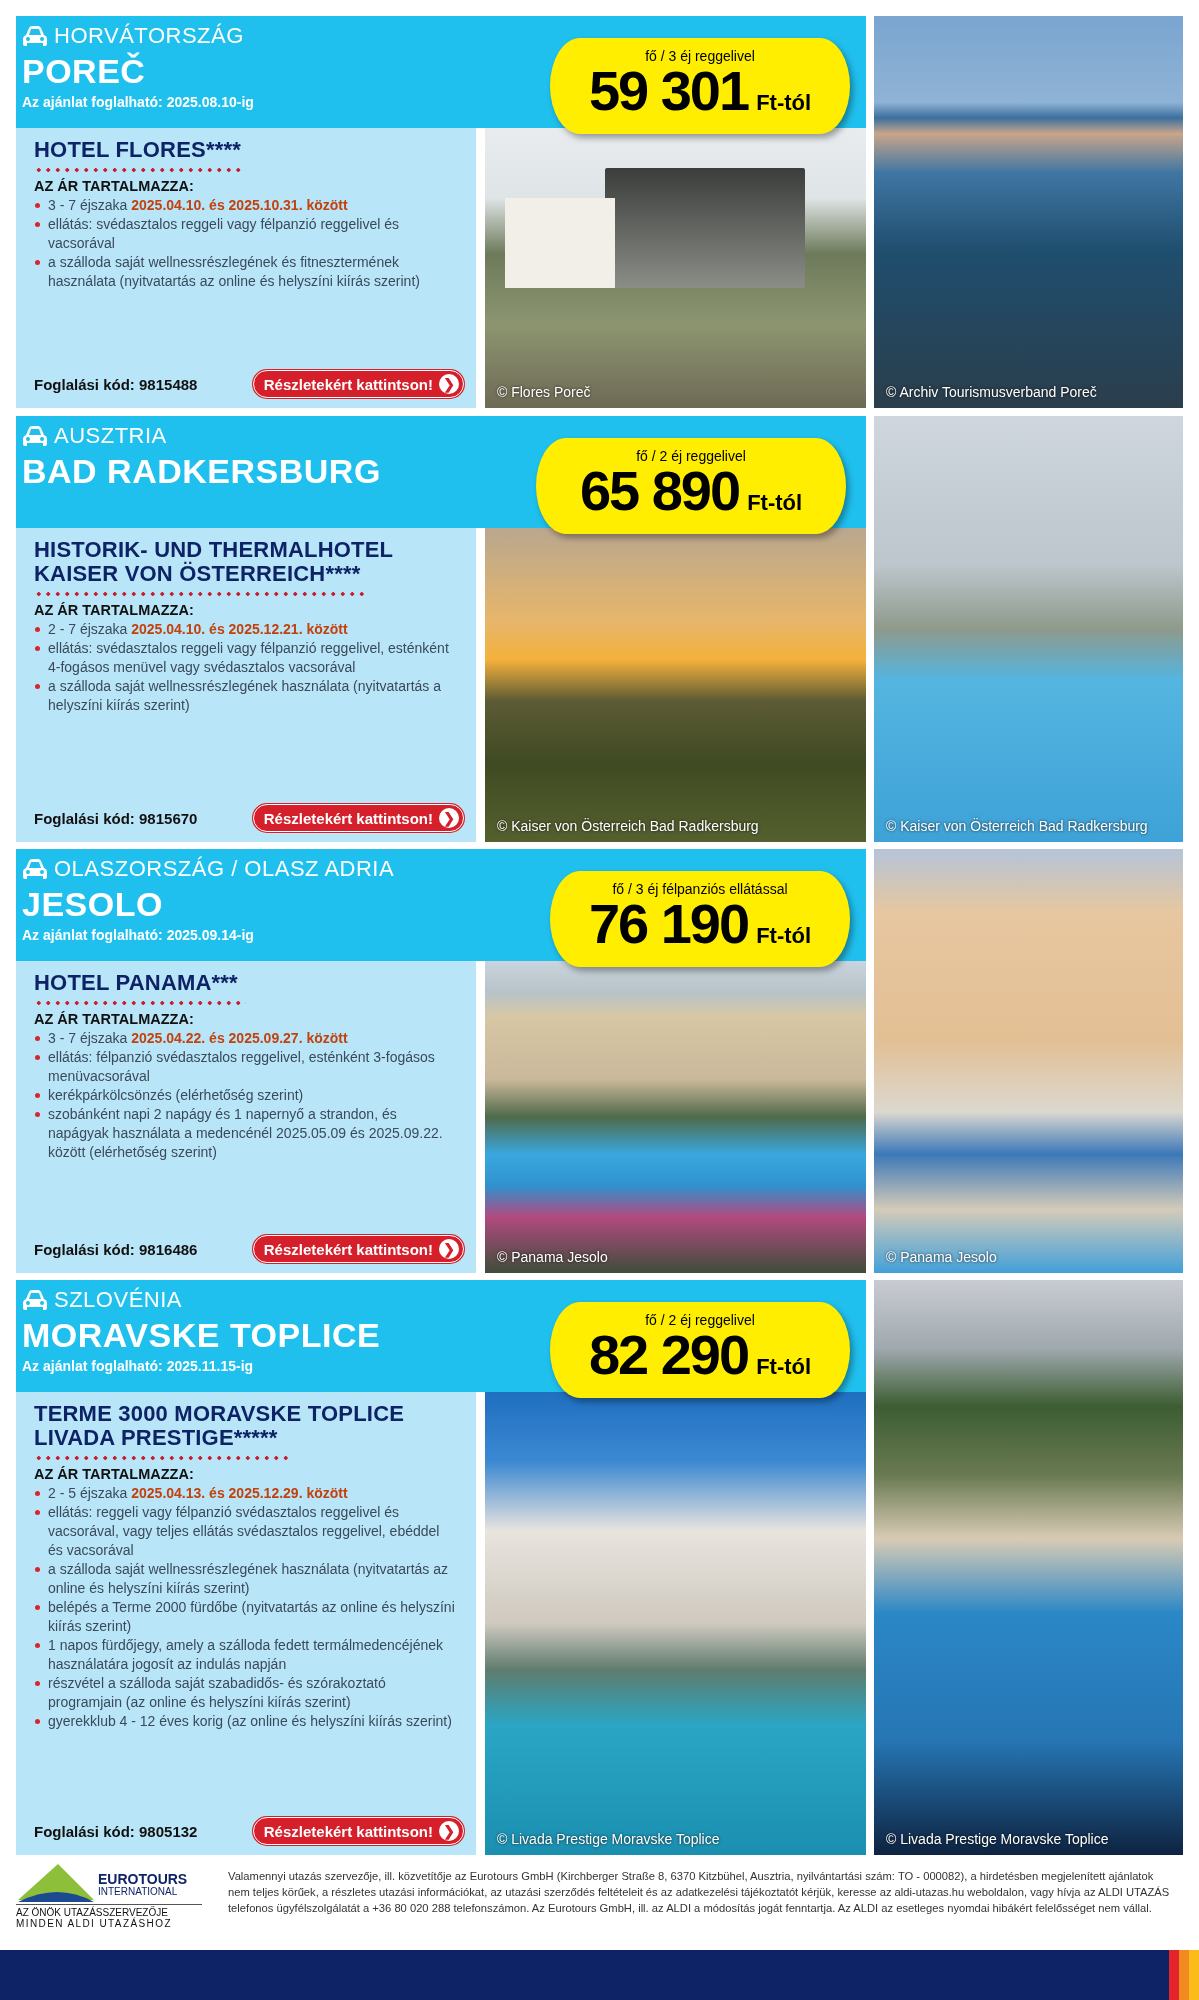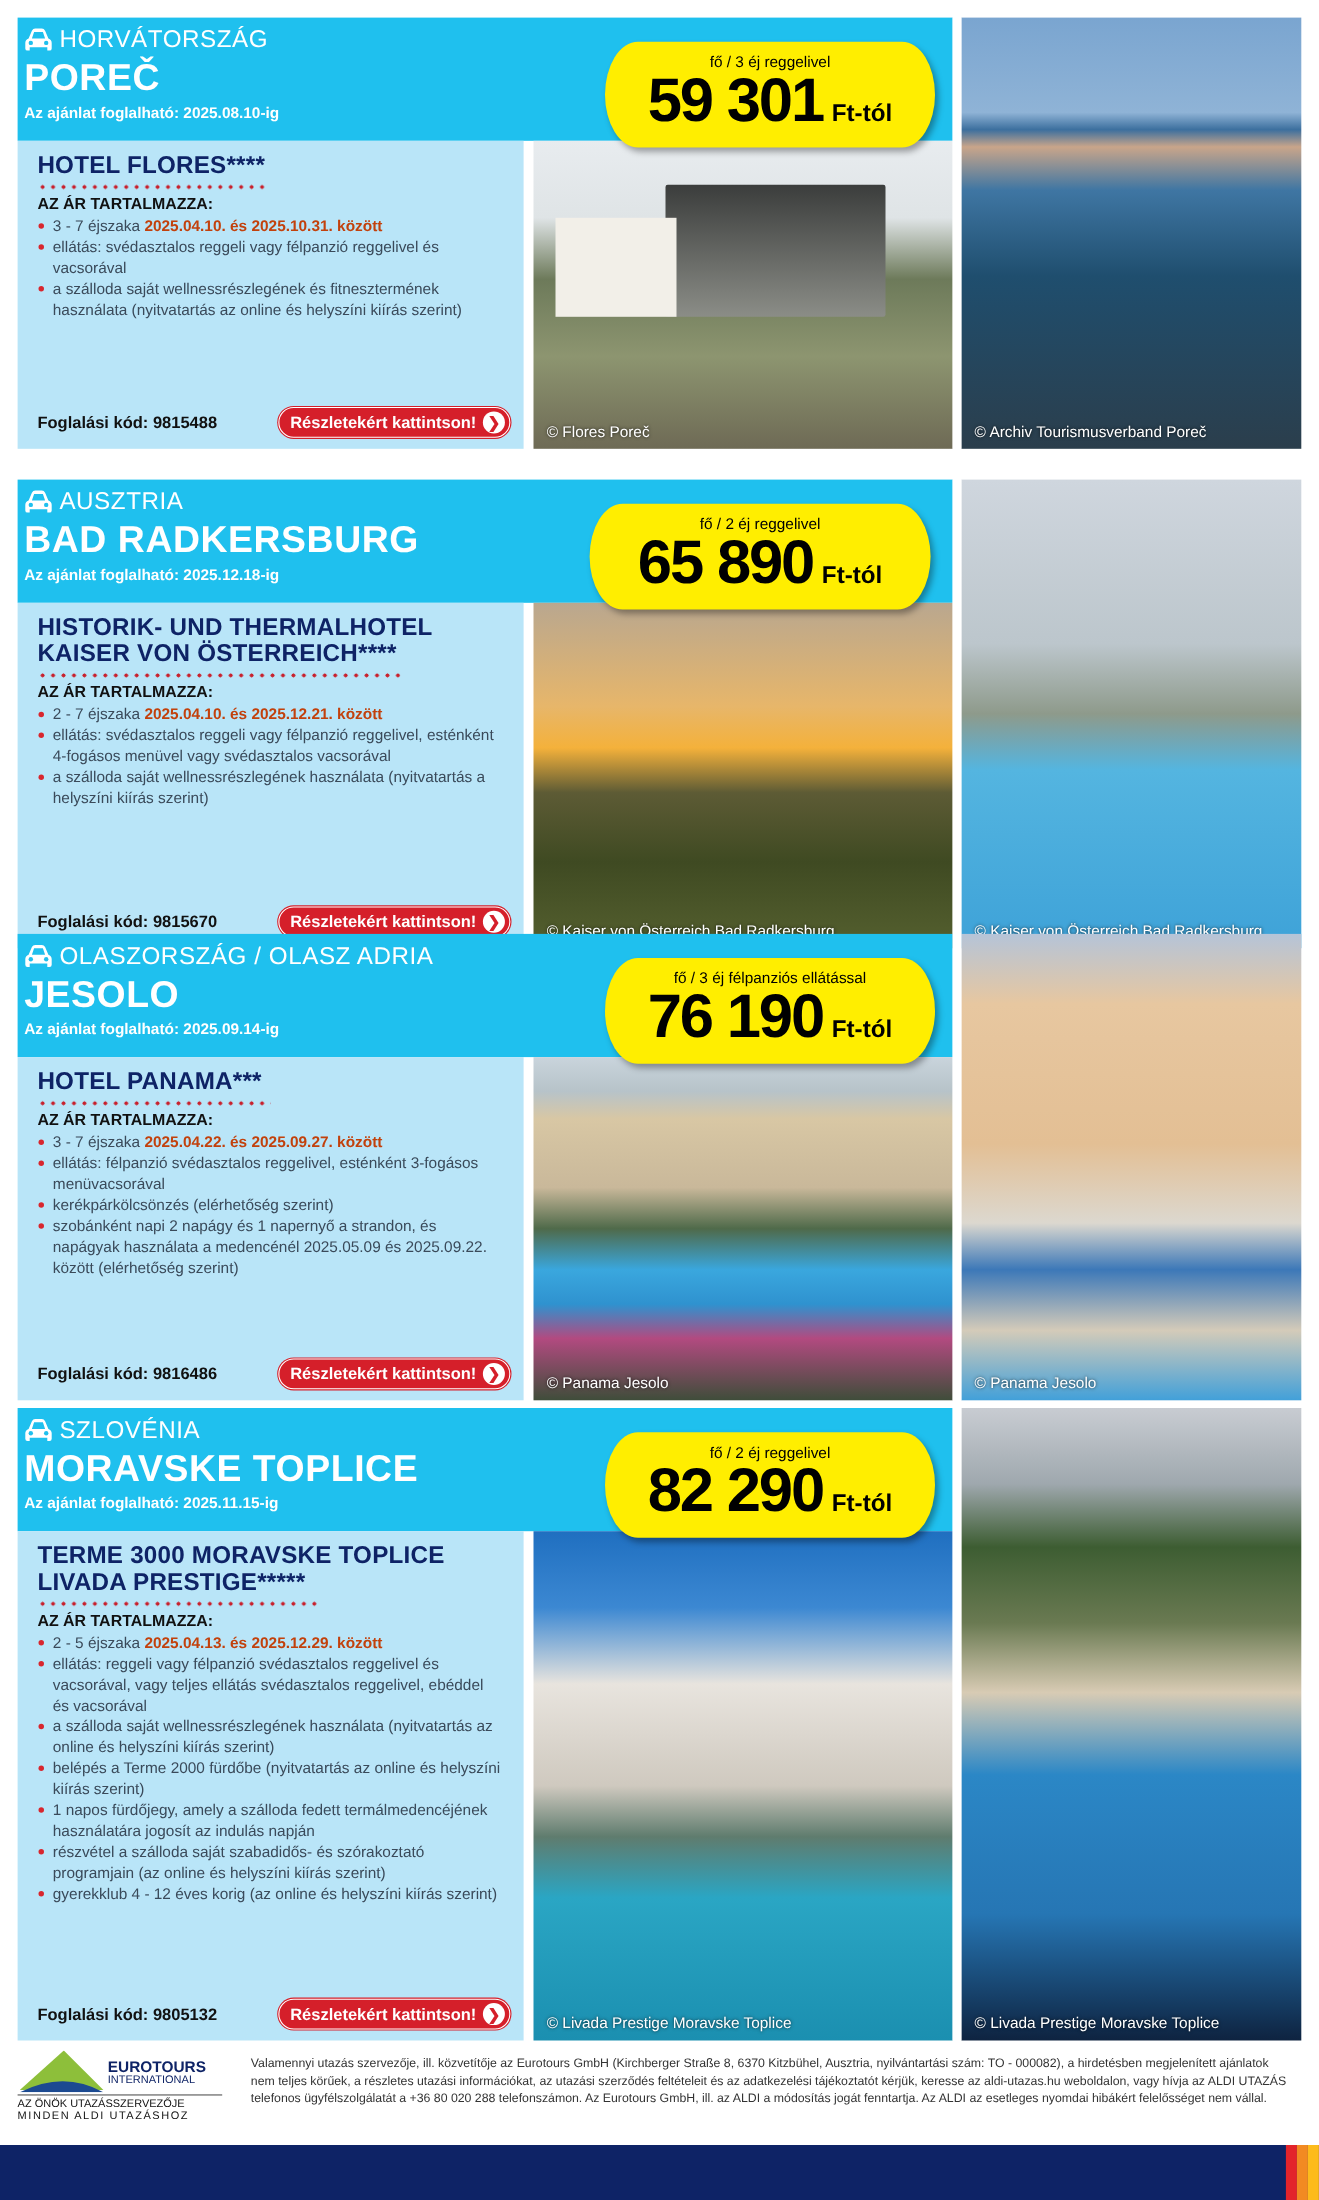--- a/index.html
+++ b/index.html
@@ -83,32 +83,31 @@
   </div>
   <div class="price-tag" style="left:534px;top:22px;">
     <div class="price-sub">fő / 3 éj reggelivel</div>
     <div class="price-main">
         <span class="price-num">59 301</span>
         <span class="price-unit">Ft-tól</span>
       </div>
   </div>
 </div>
 
-<div class="offer" style="top:436px;height:339px;">
+<div class="offer" style="top:416px;height:339px;">
   <div class="header-band" style="height:112px;">
     <div class="country">
       <svg class="car" viewBox="0 0 26 22">
           <path d="M4 10 L7 3 Q8 1 10 1 L16 1 Q18 1 19 3 L22 10 Q25 11 25 14 L25 19 Q25 21 23 21 L21 21 L21 18 L5 18 L5 21 L3 21 Q1 21 1 19 L1 14 Q1 11 4 10 Z M7 10 L19 10 L17 4 L9 4 Z" fill="#fff"></path>
           <circle cx="6" cy="14" r="2" fill="#1fc0ee"></circle>
           <circle cx="20" cy="14" r="2" fill="#1fc0ee"></circle>
         </svg>
       <span>AUSZTRIA</span>
     </div>
     <div class="city">BAD RADKERSBURG</div>
-    <div class="valid">Az ajánlat foglalható: 2025.12.18-ig</div>
   </div>
   <div class="text-panel" style="top:112px;height:314px;">
     <div class="hotel" style="width:380px;">HISTORIK- UND THERMALHOTEL KAISER VON ÖSTERREICH****</div>
     <div class="dots" style="width:330px;"></div>
     <div class="incl-title">AZ ÁR TARTALMAZZA:</div>
     <ul class="bullets">
       <li><span>2 - 7 éjszaka </span><b>2025.04.10. és 2025.12.21. között</b></li>
       <li><span>ellátás: svédasztalos reggeli vagy félpanzió reggelivel, esténként 4-fogásos menüvel vagy svédasztalos vacsorával</span></li>
       <li><span>a szálloda saját wellnessrészlegének használata (nyitvatartás a helyszíni kiírás szerint)</span></li>
     </ul>

